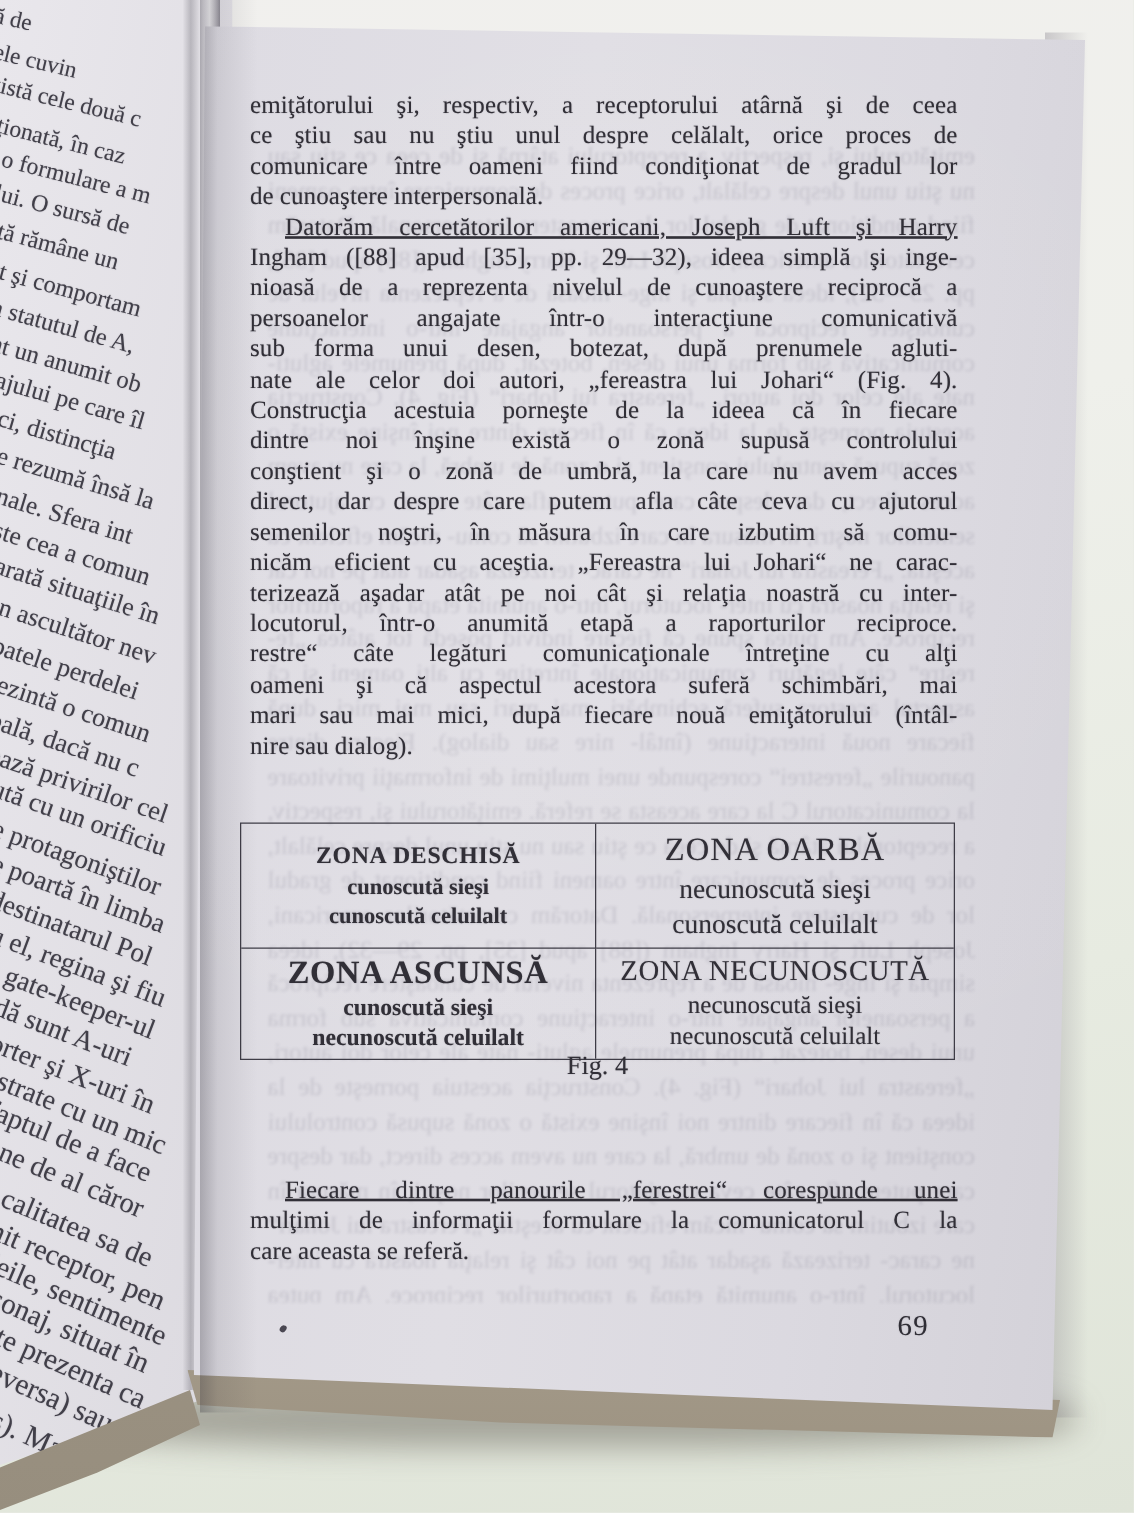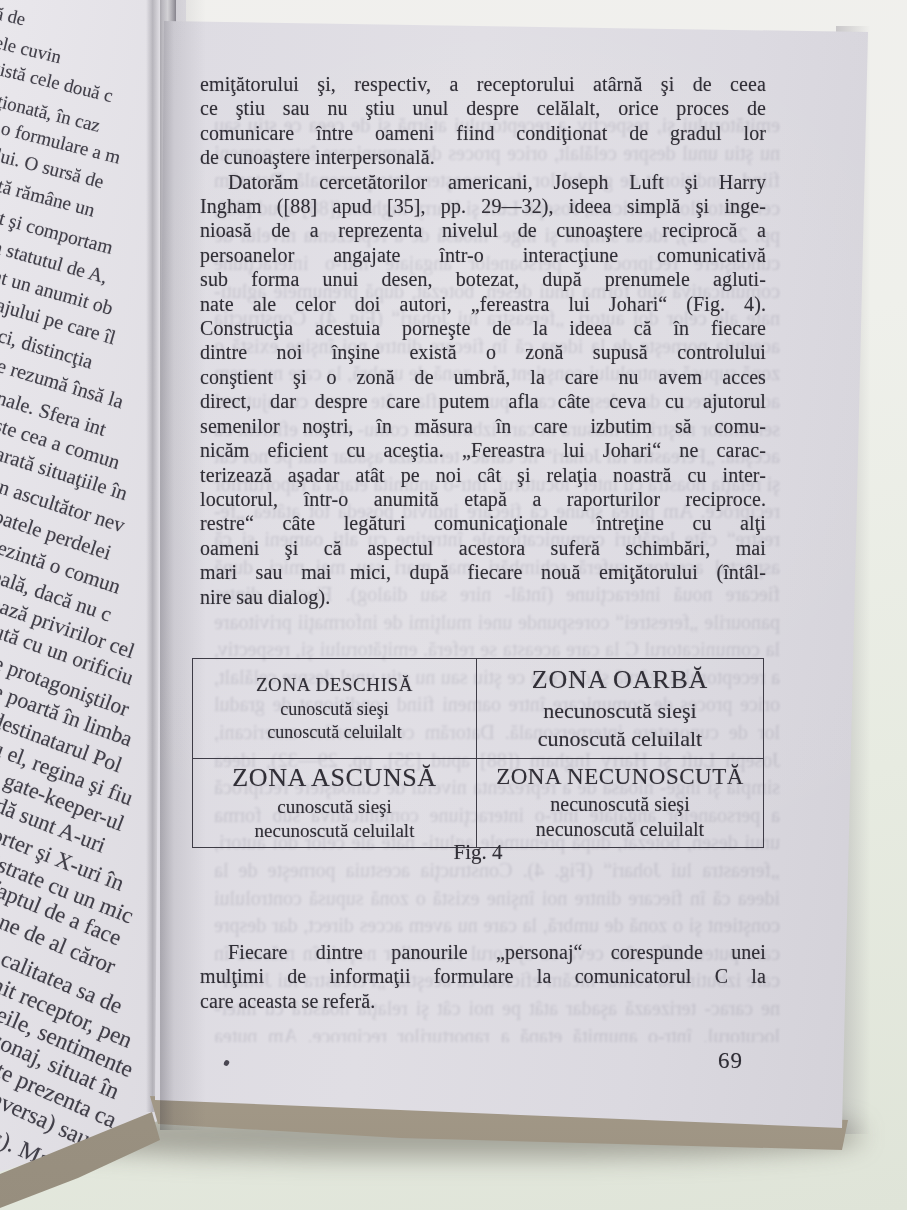--- a/index.html
+++ b/index.html
@@ -53,29 +53,29 @@
     font-size:20px;line-height:27.6px;text-align:justify;overflow:hidden;}
 
   
   .text-col{position:absolute;left:200px;width:566px;z-index:2;color:#312f37;
     font-size:20px;line-height:24.4px;letter-spacing:.1px;word-spacing:-.4px;
     text-shadow:0 0 1px rgba(49,47,55,.38);}
   #text-block{top:72px;}
   #closing-block{top:940px;}
   .line{text-align:justify;text-align-last:justify;}
   .line.endline{text-align-last:left;}
-  .line.indent{text-indent:28px;}
+  .line.indent{text-indent:28px;text-decoration:underline;}
 
   
   .johari{position:absolute;left:192px;top:658px;width:572px;height:190px;z-index:2;
     border:1.6px solid #3e3c46;display:grid;grid-template-columns:284px 1fr;
     grid-template-rows:100px 1fr;color:#312f37;text-shadow:0 0 1px rgba(49,47,55,.38);}
   .cell{display:flex;flex-direction:column;align-items:center;justify-content:center;
     text-align:center;padding:2px 4px;}
-  .cell.b-r{border-right:1.6px solid #3e3c46;}
+  .cell.b-r{border-right:1.6px solid #3e3c46;font-weight:bold;}
   .cell.b-b{border-bottom:1.6px solid #3e3c46;}
   .c0 .cell-title{font-size:19px;letter-spacing:.6px;}   .c0 .cell-line{font-size:18px;line-height:23px;}
   .c1 .cell-title{font-size:26px;letter-spacing:.8px;}   .c1 .cell-line{font-size:22px;line-height:28px;}
   .c2 .cell-title{font-size:26px;letter-spacing:.6px;}   .c2 .cell-line{font-size:19px;line-height:24px;}
   .c3 .cell-title{font-size:23px;letter-spacing:.5px;}   .c3 .cell-line{font-size:20px;line-height:25px;}
   .cell-title{margin-bottom:2px;}
 
   .fig-caption{position:absolute;left:192px;top:840px;width:572px;z-index:2;
     text-align:center;font-size:21px;color:#312f37;text-shadow:0 0 1px rgba(49,47,55,.38);}
 
@@ -188,21 +188,21 @@
       <div class="cell c3">
         <div class="cell-title">ZONA NECUNOSCUTĂ</div>
         <div class="cell-line">necunoscută sieşi</div>
         <div class="cell-line">necunoscută celuilalt</div>
       </div>
     </div>
 
     <div class="fig-caption">Fig. 4</div>
 
     <div class="text-col" id="closing-block">
-        <div class="line indent">Fiecare dintre panourile „personaj“ corespunde unei</div>
+        <div class="line indent">Fiecare dintre panourile „ferestrei“ corespunde unei</div>
         <div class="line">mulţimi de informaţii formulare la comunicatorul C la</div>
         <div class="line endline">care aceasta se referă.</div>
       </div>
 
     <div class="page-number">69</div>
     <div class="ink-speck"></div>
   </div>
 
   <div class="gutter-shade"></div>
 </div>

